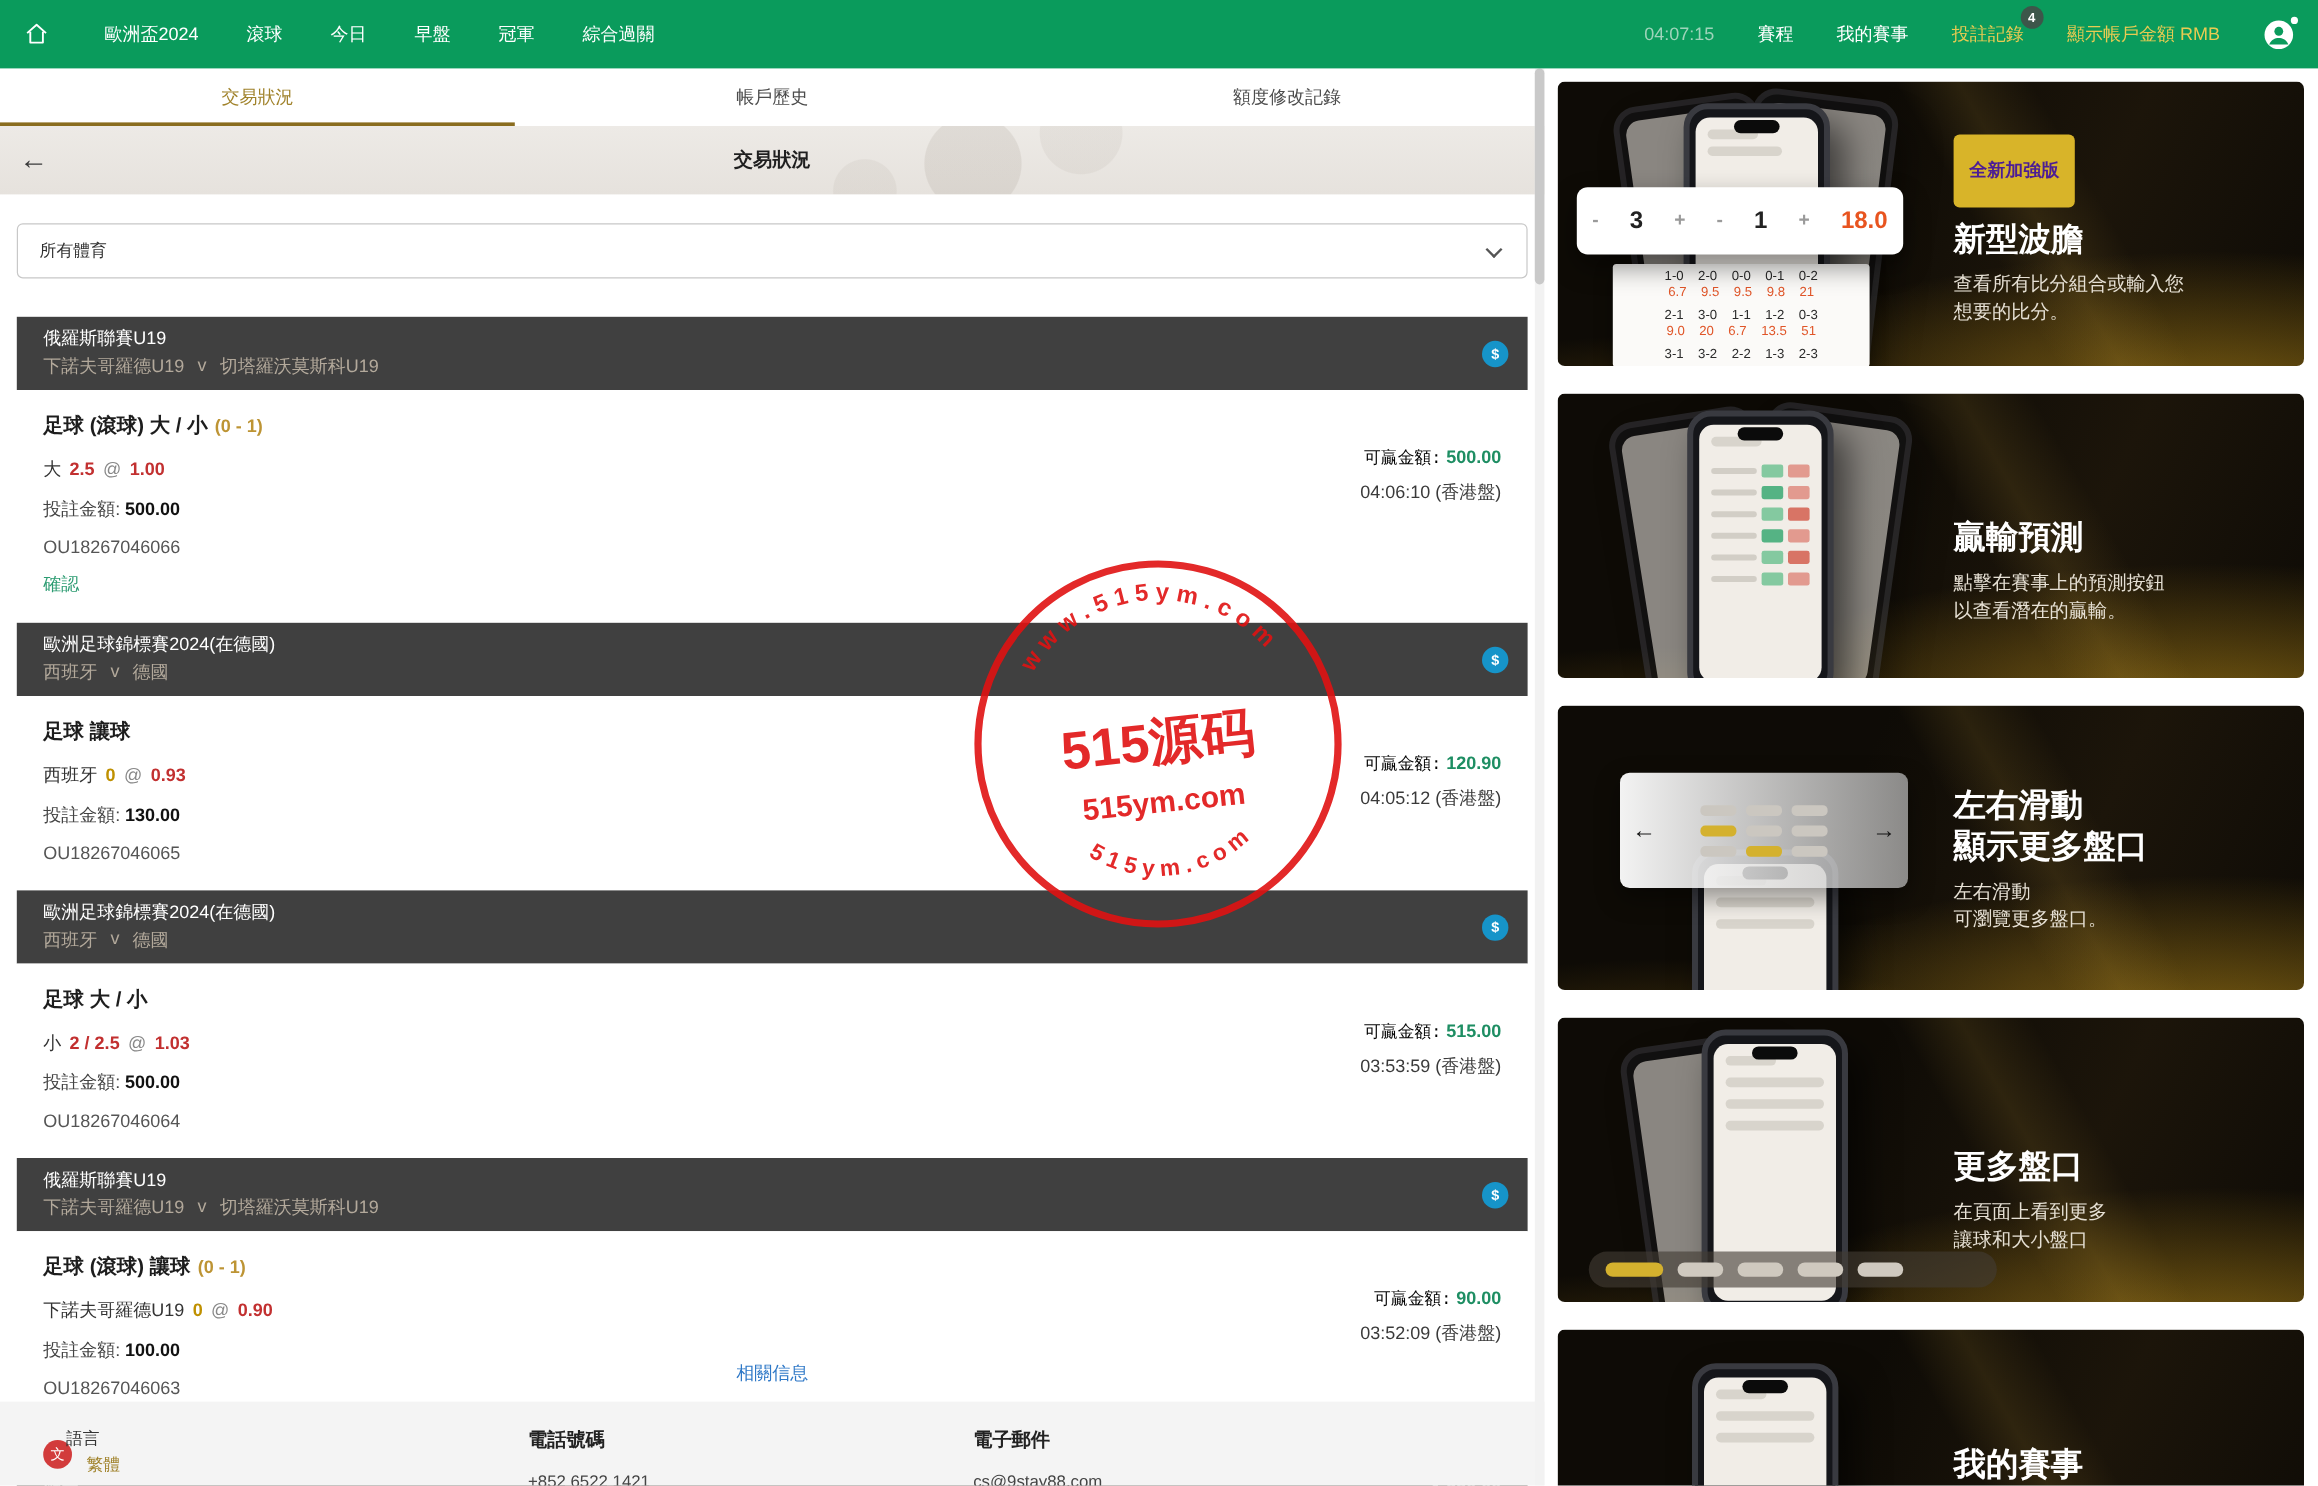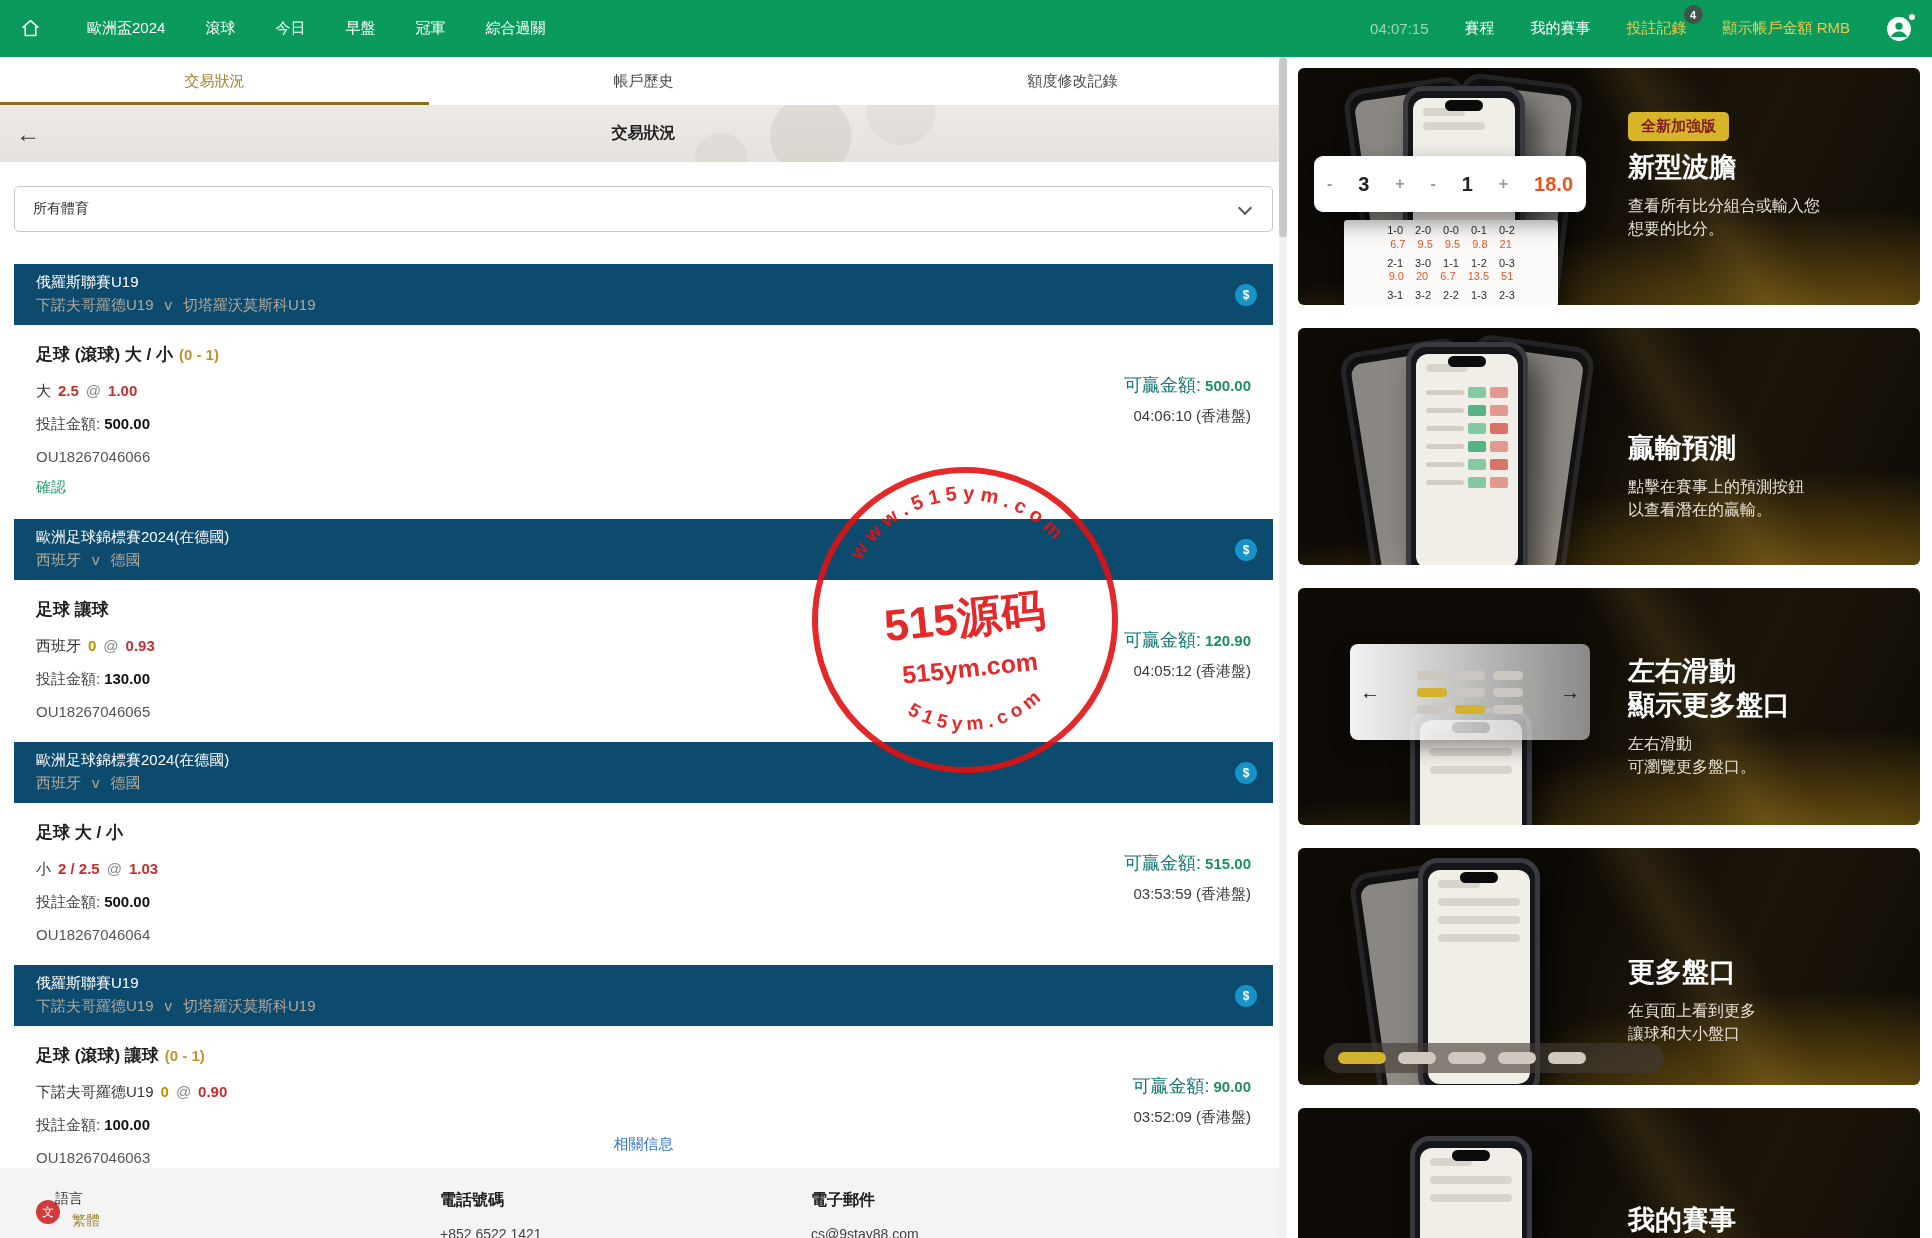--- a/index.html
+++ b/index.html
@@ -31,38 +31,38 @@
     radial-gradient(circle at 63% 55%, rgba(150,140,128,.16) 0 40px, transparent 41px),
     radial-gradient(circle at 70% 10%, rgba(150,140,128,.10) 0 34px, transparent 35px),
     radial-gradient(circle at 56% 95%, rgba(150,140,128,.10) 0 26px, transparent 27px);}
   .back{position:absolute;left:16px;font-size:24px;color:#3a3a3a;cursor:pointer;line-height:1;z-index:2;}
   .crumb-title{margin:0 auto;font-size:16px;font-weight:bold;color:#1f1f1f;z-index:2;}
   .filter{margin:24px 14px 0;height:46px;border:1px solid #c8c8c8;border-radius:5px;display:flex;align-items:center;padding:0 18px;font-size:14px;color:#2f2f2f;position:relative;cursor:pointer;background:#fff;}
   .chev{position:absolute;right:22px;top:16px;width:10px;height:10px;border-right:2px solid #555;border-bottom:2px solid #555;transform:rotate(45deg);}
   
   .bets{margin:32px 14px 0;}
   .bet-card{margin-bottom:7px;}
-  .bet-head{background:#0c4a6e;color:#fff;padding:9px 22px 10px;position:relative;}
+  .bet-head{background:#404040;color:#fff;padding:9px 22px 10px;position:relative;}
   .bh-league{font-size:15px;}
   .bh-match{font-size:15px;color:#b3a99b;margin-top:4px;display:flex;gap:11px;}
   .dollar-badge{position:absolute;right:16px;top:50%;transform:translateY(-50%);width:22px;height:22px;border-radius:50%;background:#1694c9;color:#fff;display:flex;align-items:center;justify-content:center;font-size:12px;font-weight:bold;cursor:pointer;}
   .dollar-badge i{font-style:normal;}
   .bet-body{background:#fff;padding:12px 22px 15px;position:relative;}
   .market-line{font-size:17px;font-weight:bold;color:#1d1d1d;margin-top:6px;}
   .note{color:#bd9434;font-weight:bold;margin-left:6px;font-size:15px;}
   .sel-line{margin-top:16px;font-size:15px;color:#333;display:flex;gap:7px;align-items:baseline;}
   .val-red{color:#c23030;font-weight:bold;}
   .val-gold{color:#bf9000;font-weight:bold;}
   .at{color:#888;}
   .stake-line{margin-top:14px;font-size:15px;color:#444;}
   .stake-line b{color:#111;margin-left:4px;}
   .ref-line{margin-top:14px;font-size:15px;color:#555;}
   .confirm{display:inline-block;margin-top:13px;font-size:15px;color:#2d9c72;cursor:pointer;text-decoration:none;}
   .win-col{position:absolute;right:22px;top:48px;text-align:right;}
-  .wlbl{font-size:18px;color:#0f766e;}
+  .wlbl{font-size:14px;color:#000000;font-family:Liberation Mono, monospace;}
   .wval{font-size:15px;font-weight:bold;color:#1e8e63;margin-left:4px;}
   .wtime{margin-top:10px;font-size:15px;color:#3a3a3a;}
   .total-bar{margin:10px 14px 0;background:#33291f;color:#fff;height:38px;display:flex;align-items:center;justify-content:space-between;padding:0 22px;font-size:15px;font-weight:bold;}
   .related{position:absolute;top:1135px;left:0;width:1287px;text-align:center;font-size:15px;}
   .related a{color:#2e78c7;cursor:pointer;text-decoration:none;}
   
   .footer{position:absolute;top:1168px;left:0;width:1287px;height:80px;background:#f4f4f4;}
   .lang-icon{position:absolute;left:36px;top:32px;width:24px;height:24px;border-radius:50%;background:#d23b3b;color:#fff;font-size:12px;display:flex;align-items:center;justify-content:center;}
   .f-lang-label{position:absolute;left:55px;top:22px;font-size:14px;color:#333;}
   .f-lang-value{position:absolute;left:72px;top:44px;font-size:14px;color:#a0822a;cursor:pointer;}
@@ -74,21 +74,21 @@
   .scroll-thumb{position:absolute;top:0;left:0;width:8px;height:180px;background:#c9c9c9;border-radius:4px;cursor:grab;}
   
   .rail{position:absolute;left:1298px;top:68px;width:622px;display:flex;flex-direction:column;gap:23px;}
   .banner{height:237px;border-radius:6px;position:relative;overflow:hidden;cursor:pointer;flex:0 0 auto;background:
     radial-gradient(120% 95% at 88% 112%, rgba(205,155,25,.55), rgba(205,155,25,0) 55%),
     radial-gradient(75% 60% at 15% 125%, rgba(165,120,20,.38), rgba(165,120,20,0) 60%),
     linear-gradient(115deg,#0e0b06 38%,#1c150a 68%,#0e0b06 100%);}
   .banner::before{content:"";position:absolute;inset:0;background:linear-gradient(60deg, transparent 55%, rgba(220,175,60,.12) 62%, transparent 70%);}
   .b-text{position:absolute;left:330px;z-index:3;}
   .b1 .b-text{top:44px;} .b2 .b-text{top:104px;} .b3 .b-text{top:67px;} .b4 .b-text{top:108px;} .b5 .b-text{top:96px;}
-  .b-badge{display:inline-block;background:#d8b429;color:#7f1d1d;font-size:15px;font-weight:bold;padding:5px 13px;border-radius:5px;margin-bottom:10px;}
+  .b-badge{display:inline-block;background:#d8b429;color:#4c1d95;font-size:15px;font-weight:bold;padding:21px 13px;border-radius:5px;margin-bottom:10px;}
   .b-title{font-size:27px;font-weight:bold;color:#fff;line-height:1.25;}
   .b-desc{margin-top:9px;font-size:16px;color:#e6e0d4;line-height:1.45;}
   
   .ph{position:absolute;width:122px;height:238px;background:#15161a;border-radius:20px;border:5px solid #393a40;box-shadow:12px 16px 28px rgba(0,0,0,.55);}
   .ph .screen{position:absolute;left:5px;right:5px;top:7px;bottom:7px;background:#f1ede7;border-radius:12px;overflow:hidden;}
   .ph .notch{position:absolute;top:9px;left:50%;transform:translateX(-50%);width:38px;height:11px;background:#0b0b0b;border-radius:6px;z-index:2;}
   .scr-bar{height:8px;background:#d8d4cc;border-radius:4px;margin:10px 10px 0;}
   .scr-bar.s{width:42px;}
   .ph.dim{opacity:.55;}
   

